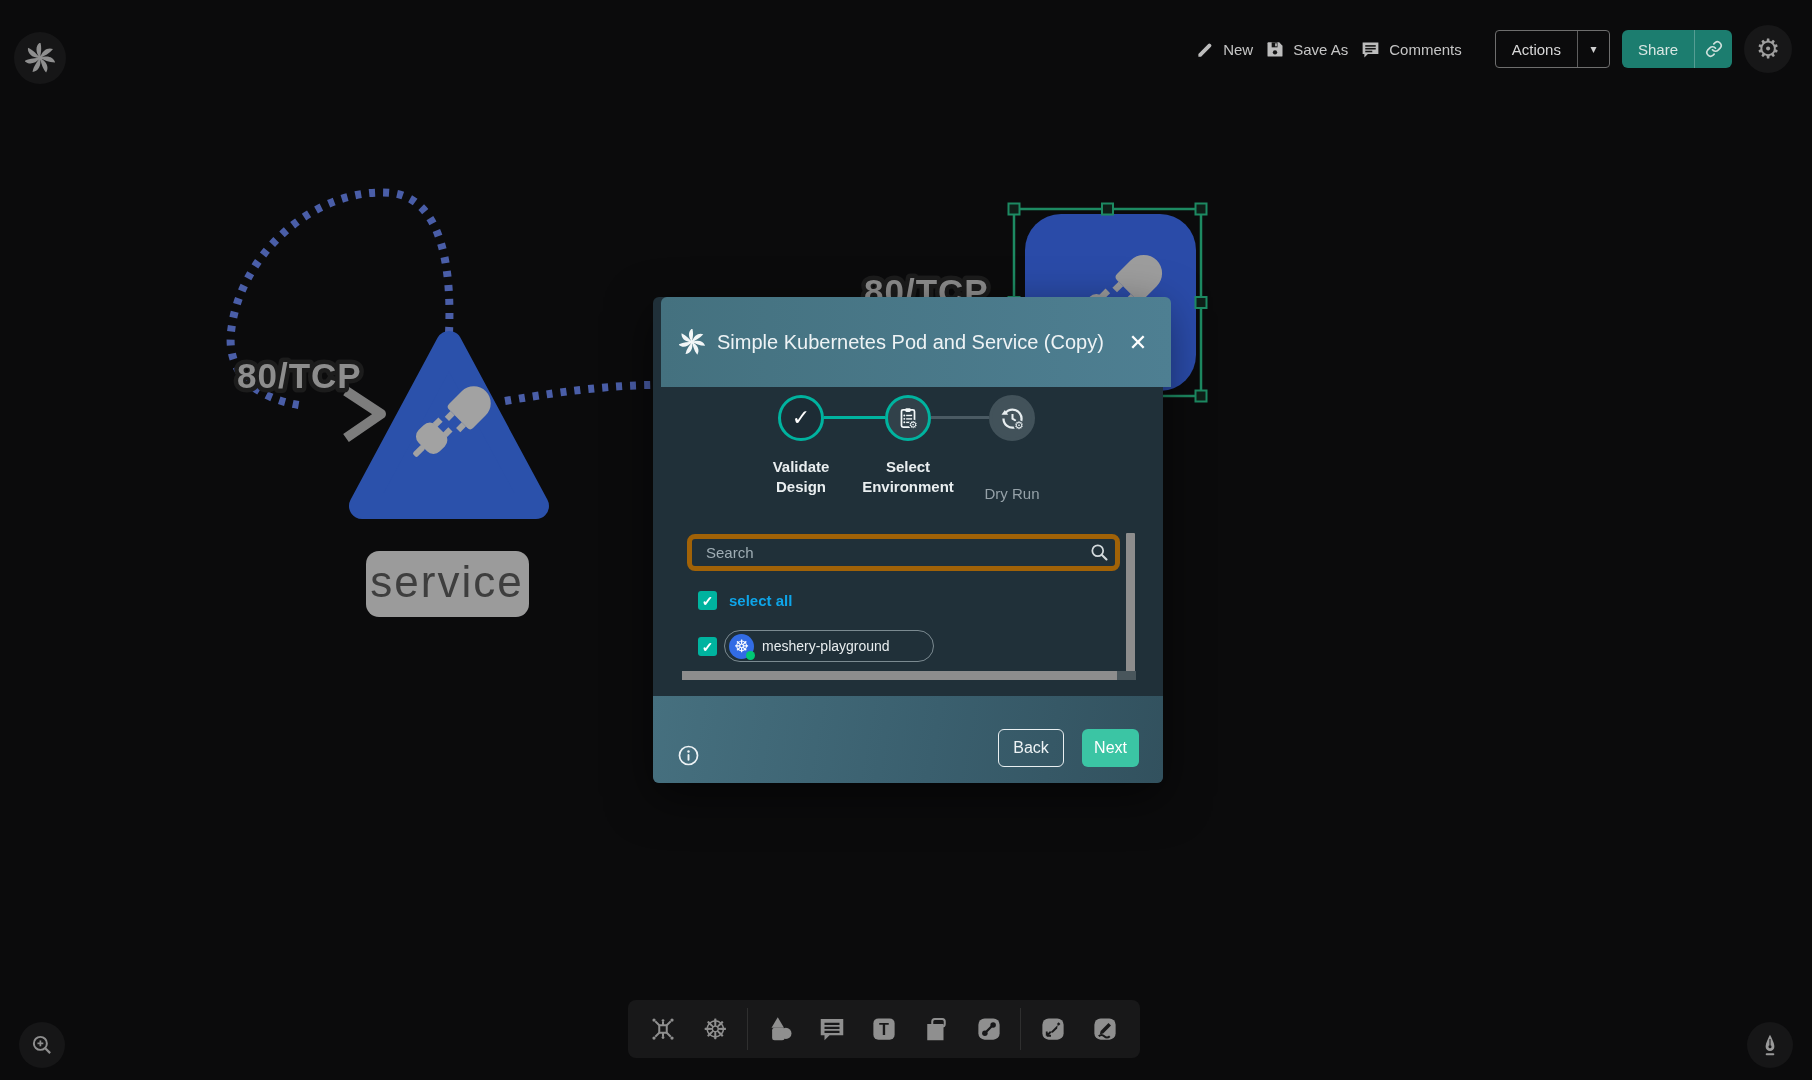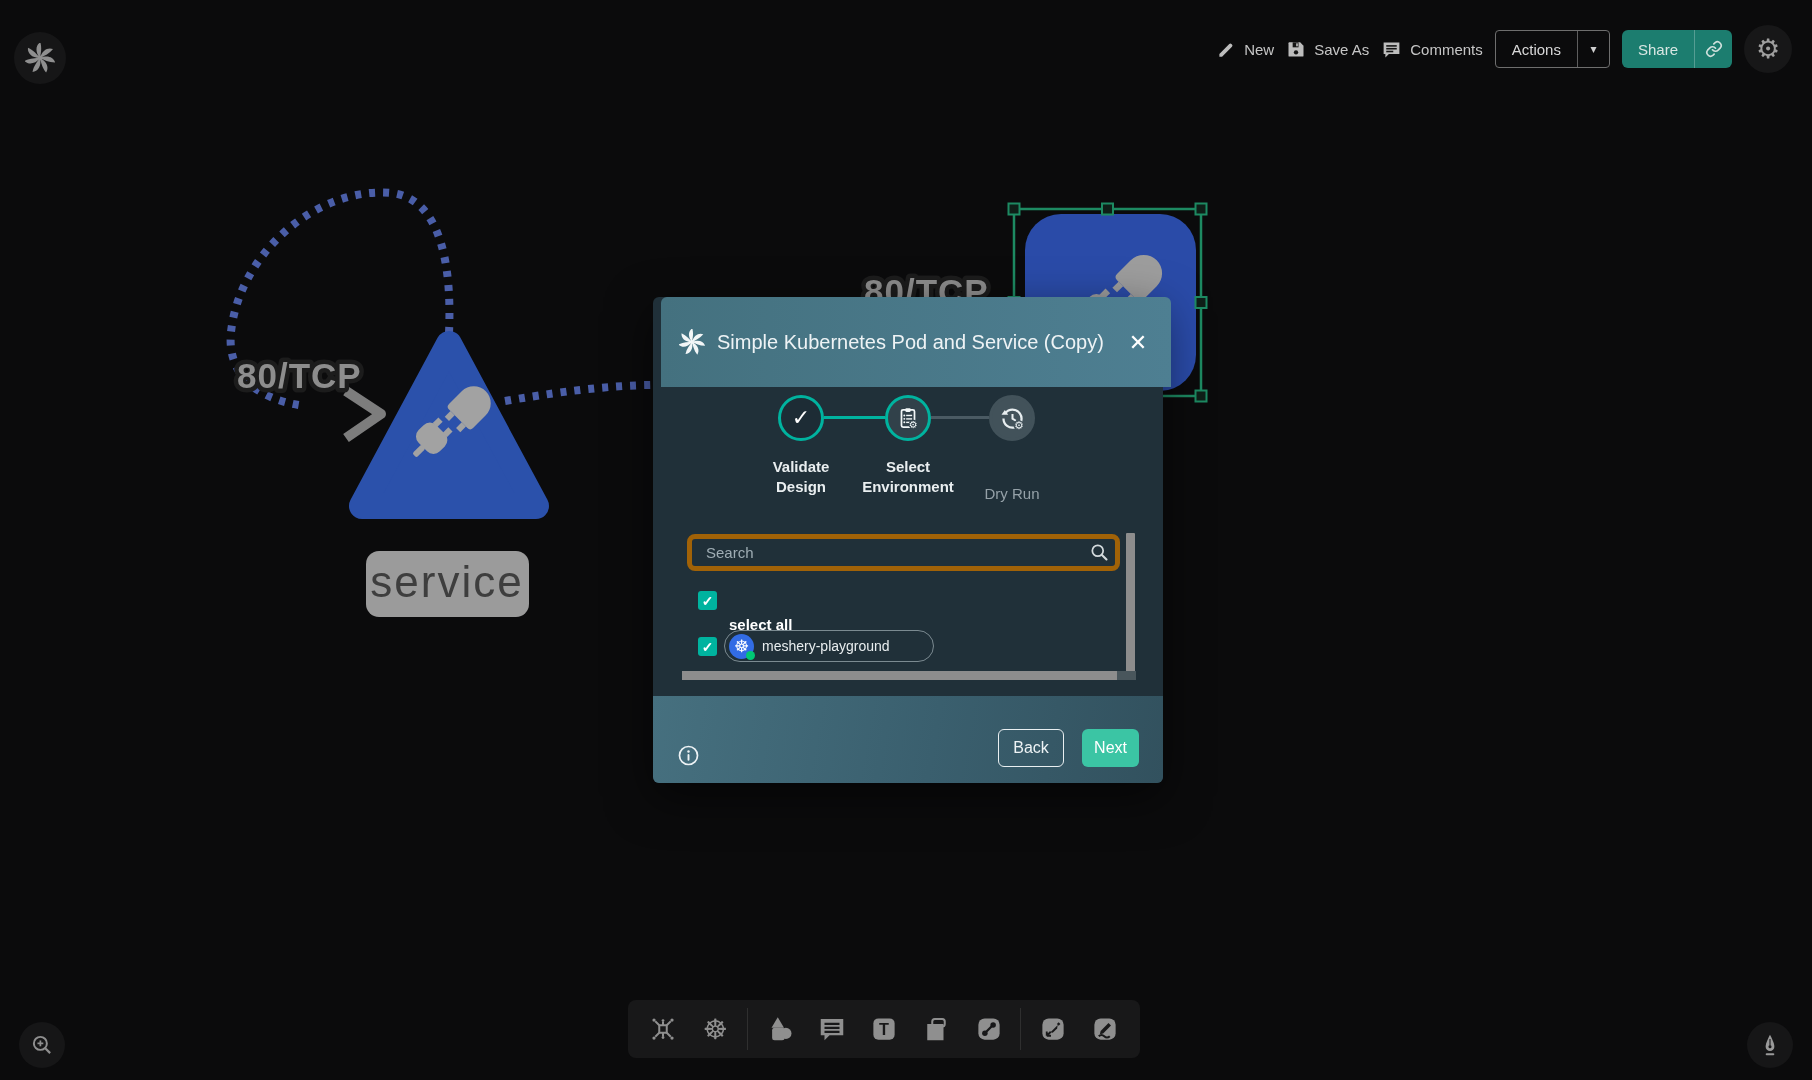--- a/index.html
+++ b/index.html
@@ -12,21 +12,21 @@
   
   .corner-btn{position:absolute;border-radius:50%;background:#161617;display:flex;align-items:center;justify-content:center;z-index:20;}
   .logo-btn{left:14px;top:32px;width:52px;height:52px;}
   .zoom-btn{left:19px;top:1022px;width:46px;height:46px;}
   .pen-btn{left:1747px;top:1022px;width:46px;height:46px;}
 
   
   .topbar{position:absolute;top:28px;right:20px;height:42px;display:flex;align-items:center;gap:12px;z-index:30;}
   .tb-item{display:flex;align-items:center;gap:8px;color:#c6c6c6;font-size:15px;cursor:pointer;}
   .tb-item svg{display:block;}
-  .actions-btn{display:flex;align-items:flex-start;height:38px;border:1px solid #6e6e6e;border-radius:4px;color:#d8d8d8;font-size:15px;overflow:hidden;}
+  .actions-btn{display:flex;align-items:flex-start;height:38px;border:1px solid #6e6e6e;border-radius:4px;color:#d8d8d8;font-size:15px;overflow:hidden;margin-left:21px;}
   .actions-main{padding:0 16px;display:flex;align-items:center;height:100%;}
   .actions-caret{width:32px;display:flex;align-items:center;justify-content:center;border-left:1px solid #5e5e5e;height:100%;font-size:12px;color:#cfcfcf;}
   .share-btn{display:flex;height:38px;background:#1c7d6f;border-radius:6px;color:#d9e7e3;font-size:15px;overflow:hidden;}
   .share-main{padding:0 16px;height:100%;display:flex;align-items:center;}
   .share-link{width:38px;height:100%;display:flex;align-items:center;justify-content:center;border-left:1px solid rgba(255,255,255,0.25);}
   .gear-btn{width:48px;height:48px;border-radius:50%;background:#171718;display:flex;align-items:center;justify-content:center;color:#9e9e9e;font-size:27px;}
 
   
   .modal{position:absolute;left:653px;top:297px;width:510px;height:486px;z-index:40;border-radius:6px;box-shadow:0 14px 46px rgba(0,0,0,0.55);background:#203039;}
   .modal-header{position:absolute;left:0;top:0;width:100%;height:90px;background:linear-gradient(90deg,#44717f 0%,#4e7f92 100%);border-radius:6px 6px 0 0;display:flex;align-items:center;padding:0 18px;margin-left:8px;}
@@ -51,21 +51,21 @@
   .sl-3{left:304px;color:#95a1a8;font-weight:normal;margin-top:27px;}
 
   
   .search-row{position:absolute;left:34px;top:237px;width:433px;height:37px;}
   .search-input{width:100%;height:100%;background:transparent;border:5px solid #a16207;border-radius:8px;color:#d4dde1;font-size:15px;padding:0 40px 0 14px;outline:none;}
   .search-input::placeholder{color:#9fadb4;}
   .search-icon{position:absolute;right:10px;top:8px;}
   .checkbox{position:absolute;width:19px;height:19px;background:#00b39f;border-radius:3px;color:#fff;font-size:14px;font-weight:bold;display:flex;align-items:center;justify-content:center;cursor:pointer;}
   .cb-all{left:45px;top:294px;}
   .cb-env{left:45px;top:340px;}
-  .select-all-label{position:absolute;left:76px;top:294px;color:#ffffff;font-size:15px;font-weight:bold;line-height:19px;margin-top:24px;}
+  .select-all-label{position:absolute;left:76px;top:294px;color:#0ea5e9;font-size:15px;font-weight:bold;line-height:19px;}
   .env-chip{position:absolute;left:71px;top:333px;height:32px;min-width:210px;border:1px solid #7b8a91;border-radius:16px;display:flex;align-items:center;padding:0 14px 0 4px;gap:8px;cursor:pointer;}
   .k8s-logo{position:relative;width:25px;height:25px;border-radius:50%;background:#326ce5;display:flex;align-items:center;justify-content:center;color:#fff;font-size:17px;}
   .k8s-dot{position:absolute;right:-1px;bottom:-1px;width:9px;height:9px;border-radius:50%;background:#00c875;}
   .env-name{color:#e8edef;font-size:14px;}
   .vscroll{position:absolute;left:473px;top:236px;width:9px;height:140px;background:#8d8d8d;border-radius:1px;}
   .hscroll{position:absolute;left:29px;top:374px;width:454px;height:9px;background:#49565c;}
   .hscroll-thumb{width:435px;height:9px;background:#8d8d8d;}
 
   
   .bottombar{position:absolute;left:628px;top:1000px;width:512px;height:58px;background:#181819;border-radius:8px;display:flex;align-items:center;justify-content:space-between;padding:0 14px;z-index:30;}

